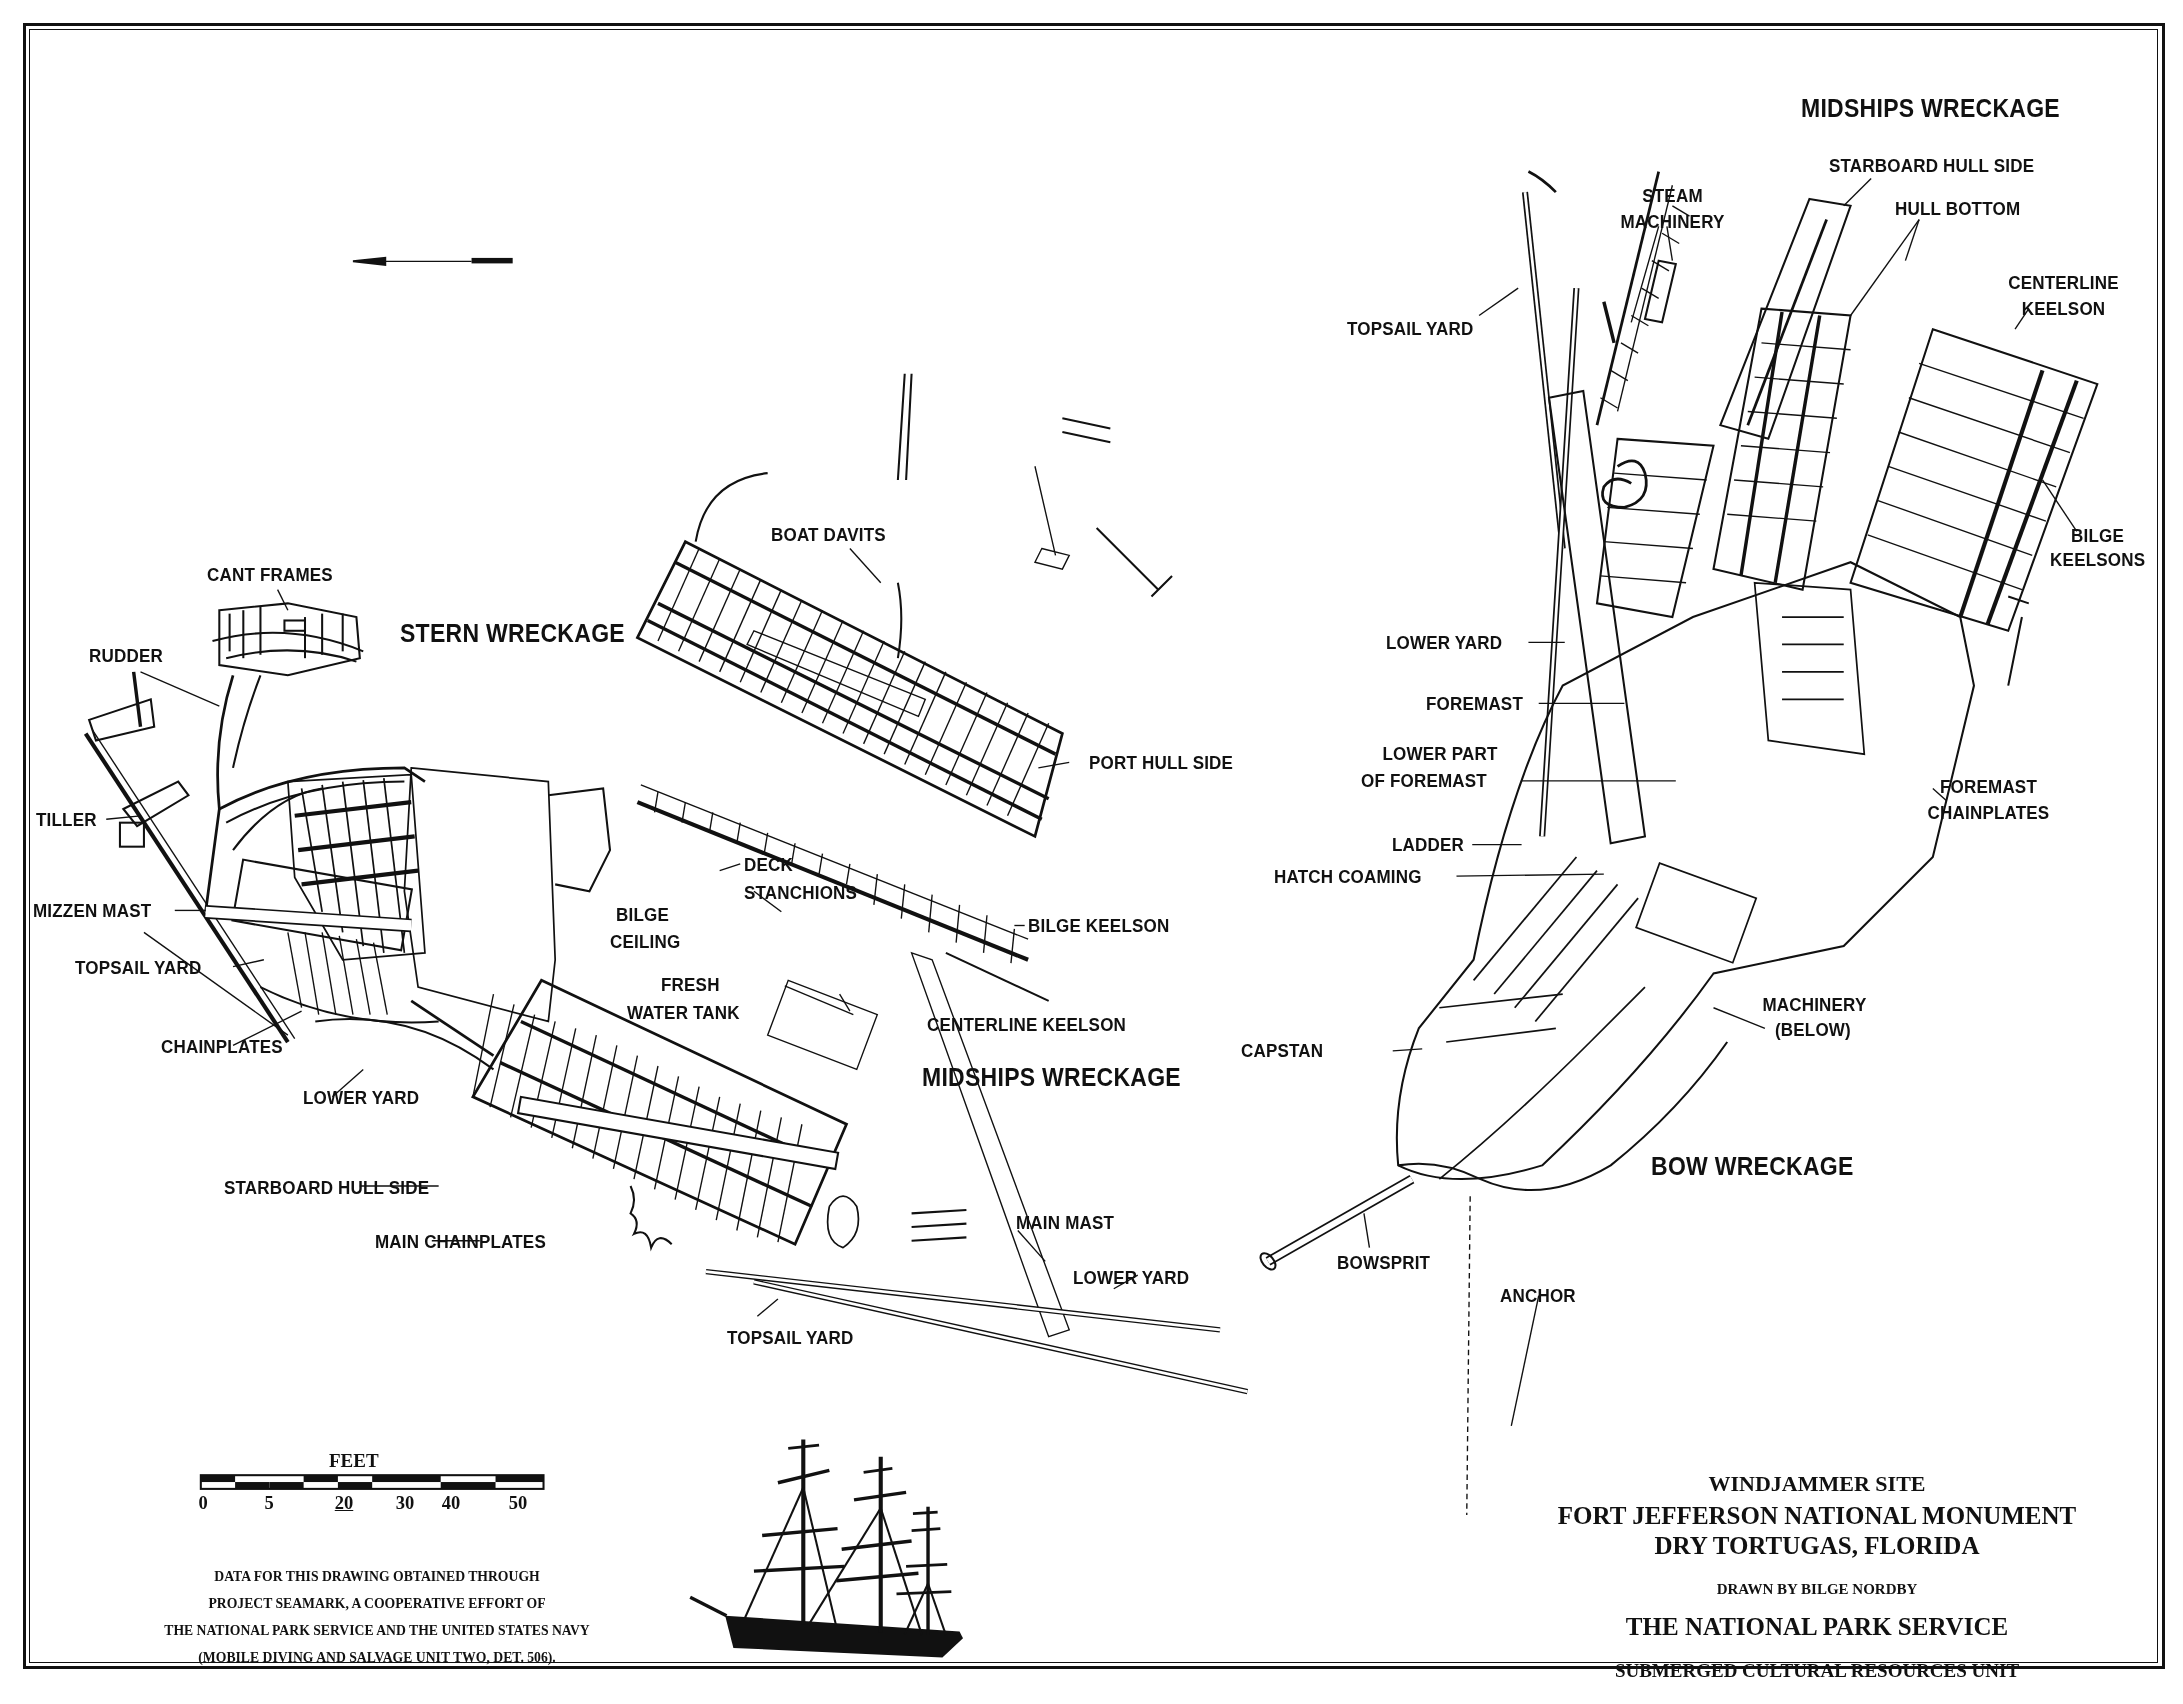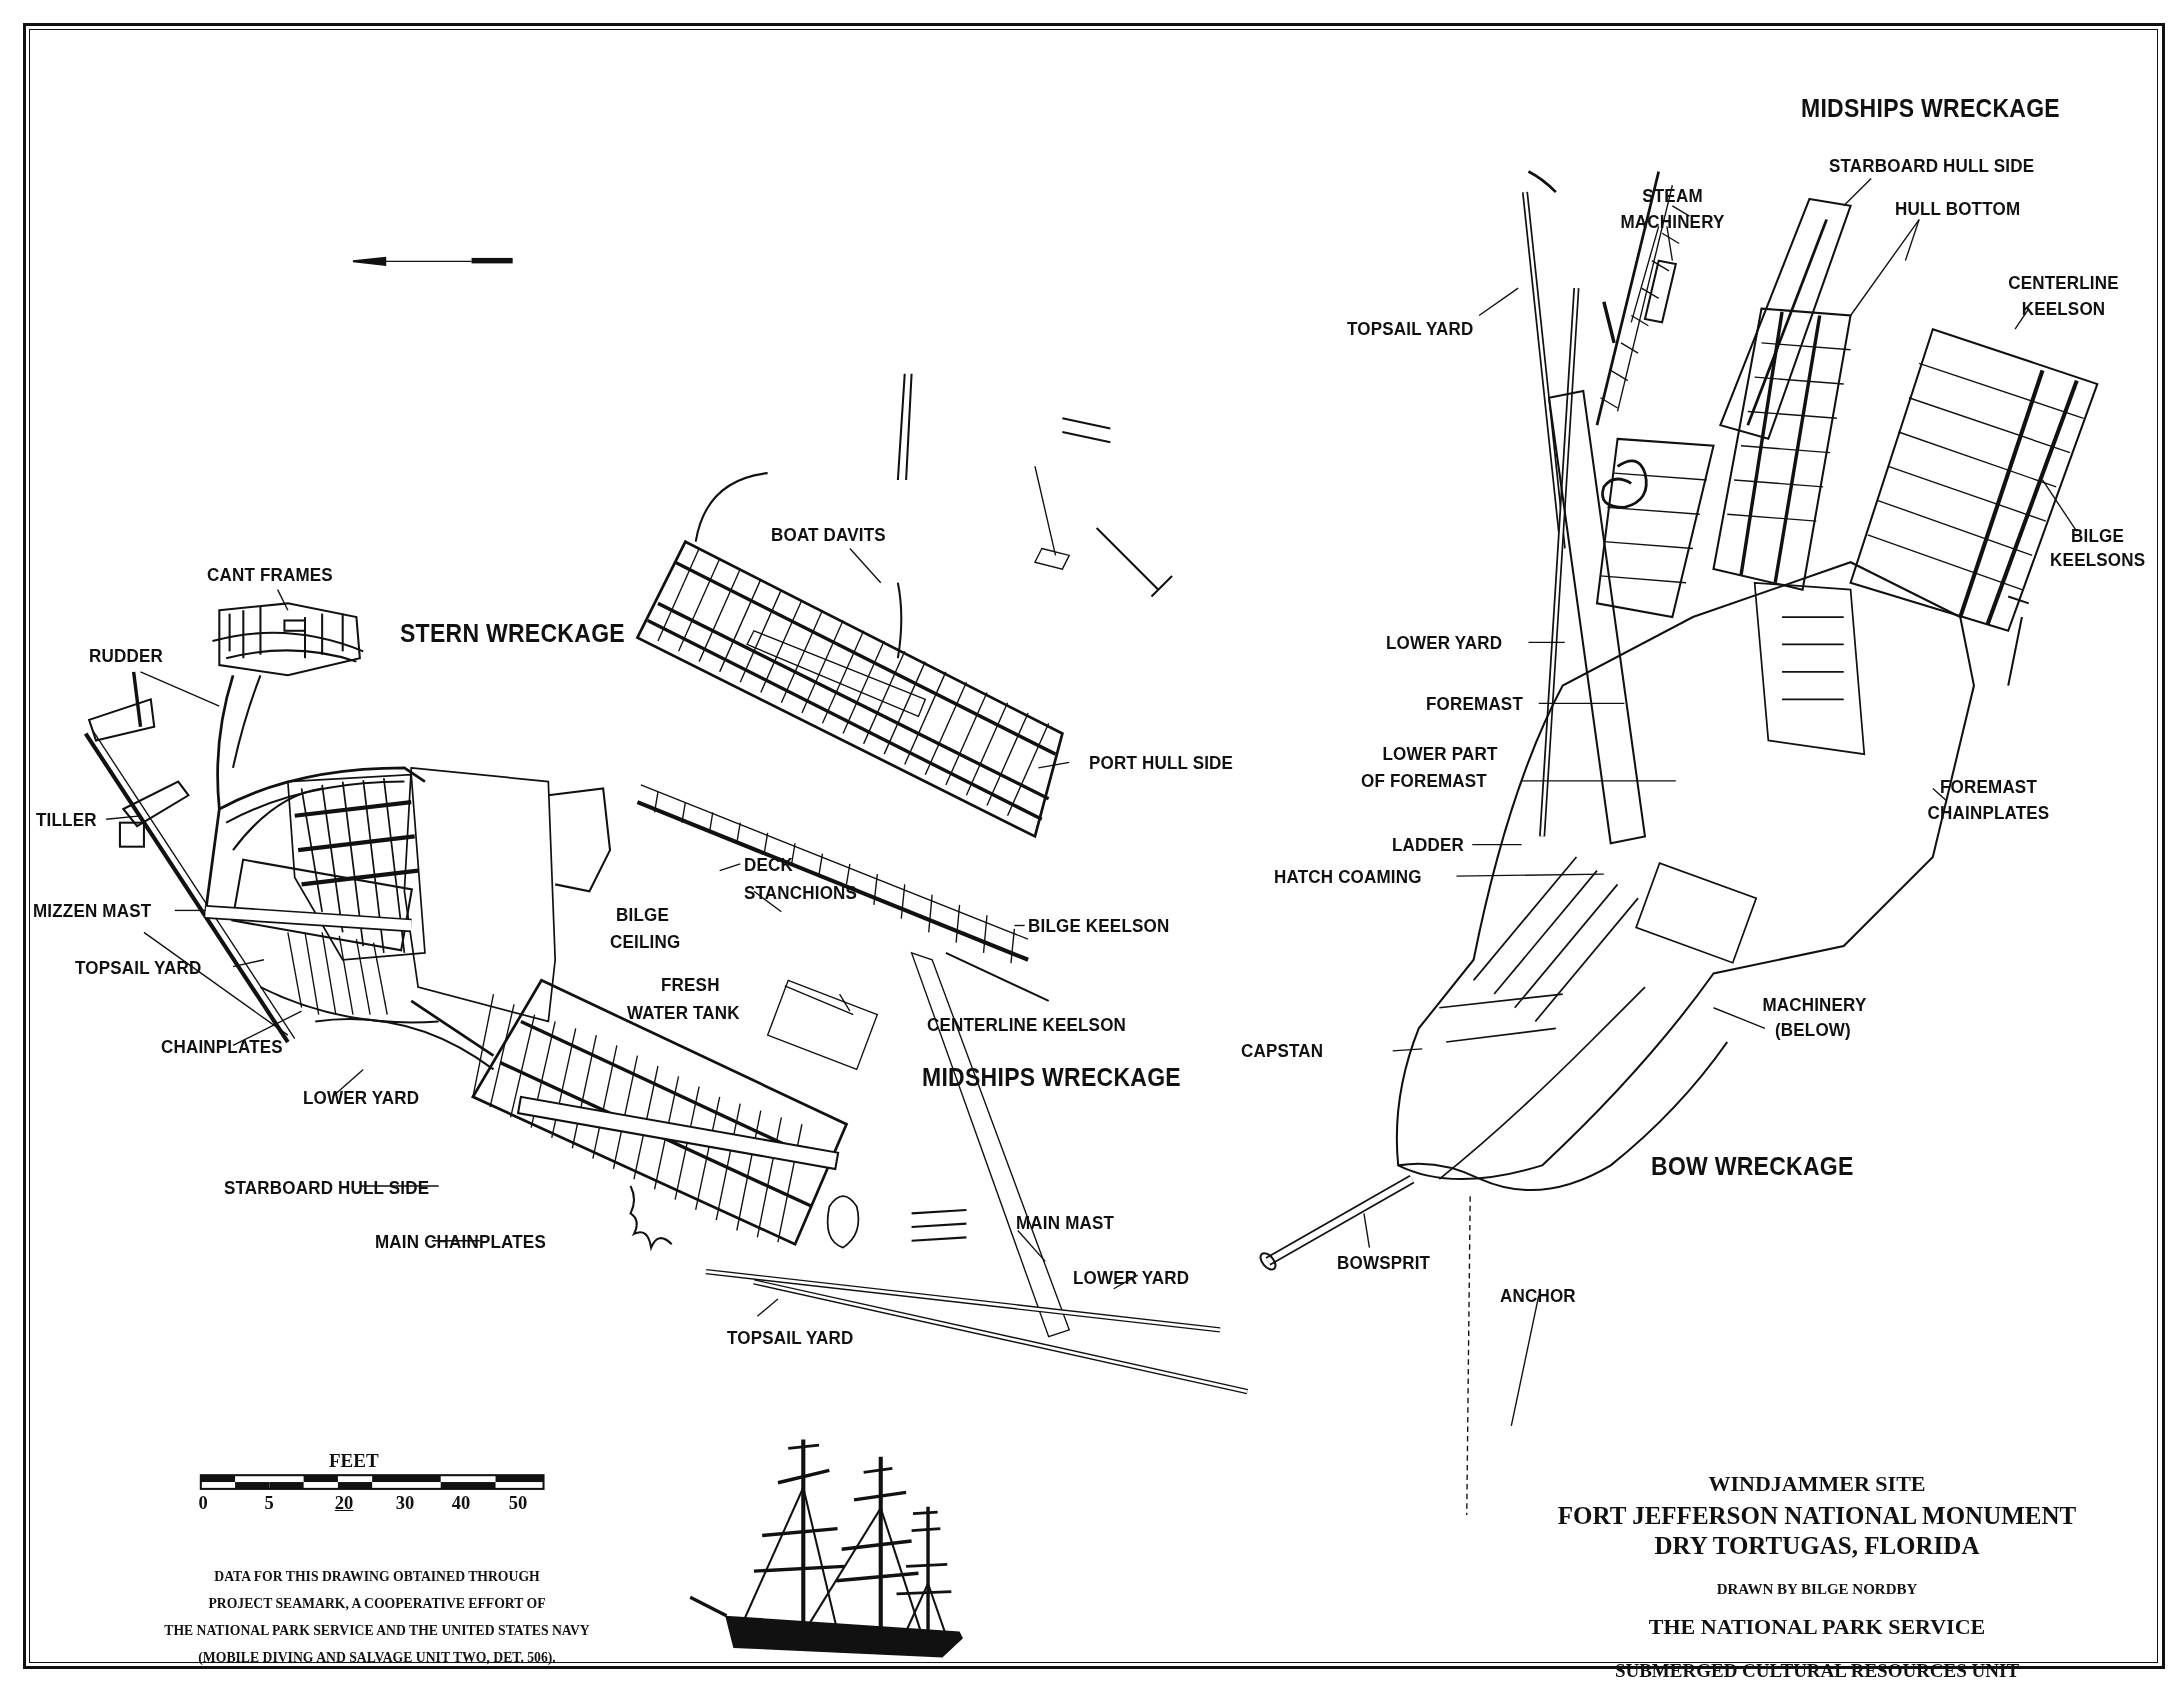--- a/index.html
+++ b/index.html
@@ -13,21 +13,21 @@
   .lbl { position: absolute; font-family: "Liberation Sans", sans-serif; font-weight: bold;
          font-size: 18.5px; line-height: 23px; white-space: nowrap; letter-spacing: 0.2px;
          transform: scaleX(0.92); transform-origin: left top; }
   .lbl.c { text-align: center; transform-origin: center top; }
   .section { font-size: 25px; letter-spacing: 0.3px; }
   .title-block { position: absolute; left: 1529px; top: 1467px; width: 576px; text-align: center; }
   .title-block div { font-family: "Liberation Serif", serif; font-weight: bold; }
   .t1 { font-size: 22px; line-height: 34px; }
   .t2 { font-size: 25px; line-height: 30px; }
   .t3 { font-size: 15px; line-height: 20.6px; margin-top: 18px; }
-  .t4 { font-size: 22px; line-height: 27.4px; margin-top: 13.7px; }
+  .t4 { font-size: 25px; line-height: 27.4px; margin-top: 13.7px; }
   .t5 { font-size: 19px; line-height: 20.6px; margin-top: 20px; }
   .credits { position: absolute; left: 137px; top: 1563px; width: 480px; text-align: center;
              font-family: "Liberation Serif", serif; font-weight: bold; font-size: 13.7px; line-height: 27px; }
   .scale-title { position: absolute; left: 329px; top: 1450px; font-family: "Liberation Serif", serif;
                  font-weight: bold; font-size: 19px; }
   .tick { position: absolute; top: 1493px; font-family: "Liberation Serif", serif; font-weight: bold;
           font-size: 18.5px; transform: translateX(-50%); }
 </style>
 </head>
 <body>
@@ -412,21 +412,21 @@
 <div class="lbl c" style="left:1758px;top:993px;width:110px;">MACHINERY</div>
 <div class="lbl c" style="left:1765px;top:1018px;width:96px;">(BELOW)</div>
 <div class="lbl" style="left:1337px;top:1251px;">BOWSPRIT</div>
 <div class="lbl" style="left:1500px;top:1284px;">ANCHOR</div>
 
 <div class="scale-title">FEET</div>
 <div class="tick" style="left:203px;">0</div>
 <div class="tick" style="left:269px;">5</div>
 <div class="tick" style="left:344px;text-decoration:underline;">20</div>
 <div class="tick" style="left:405px;">30</div>
-<div class="tick" style="left:461px;">40</div>
+<div class="tick" style="left:451px;">40</div>
 <div class="tick" style="left:518px;">50</div>
 
 <div class="credits">
   <div>DATA FOR THIS DRAWING OBTAINED THROUGH</div>
   <div>PROJECT SEAMARK, A COOPERATIVE EFFORT OF</div>
   <div>THE NATIONAL PARK SERVICE AND THE UNITED STATES NAVY</div>
   <div>(MOBILE DIVING AND SALVAGE UNIT TWO, DET. 506).</div>
 </div>
 
 <div class="title-block">

